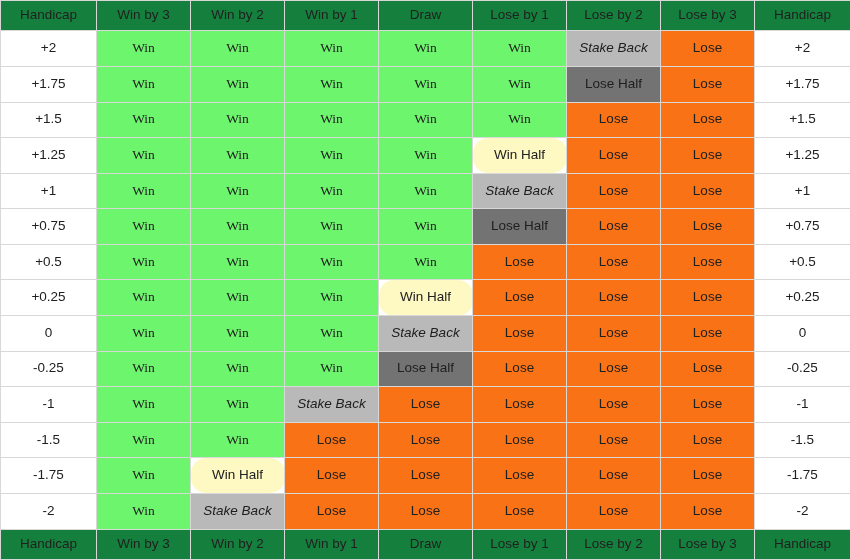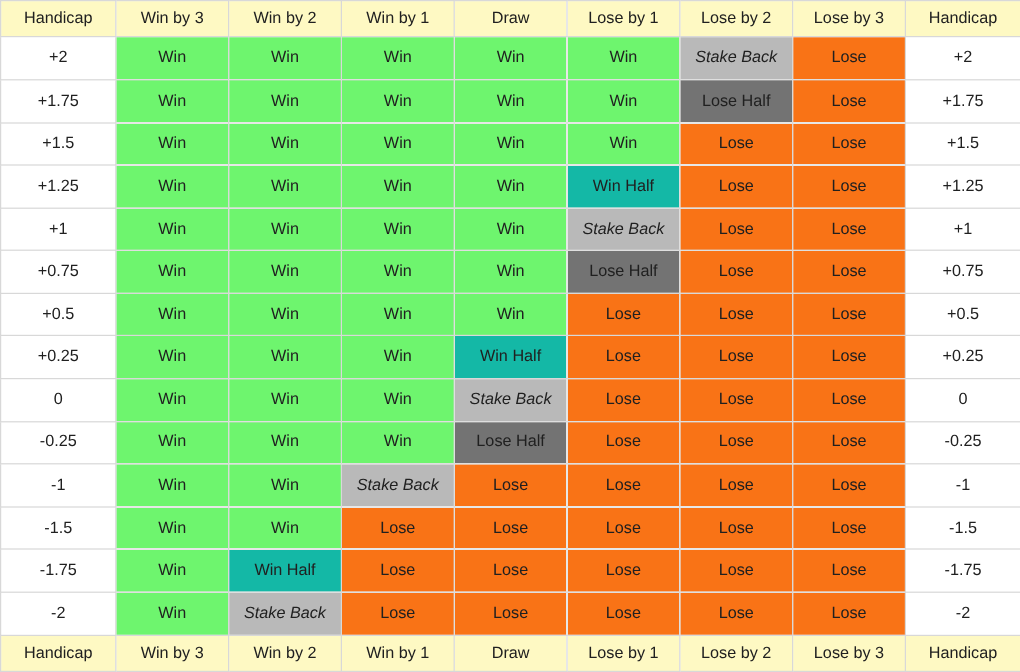--- a/index.html
+++ b/index.html
@@ -31,31 +31,31 @@
     font-size: 13.5px;
     font-weight: normal;
     color: #202020;
     line-height: 1.1;
     height: 29.4px;
     white-space: nowrap;
     overflow: hidden;
   }
   #handicap-table thead th,
   #handicap-table tfoot th {
-    background: #fef9c3;
+    background: #15803d;
     color: #202020;
     font-weight: normal;
   }
   #handicap-table tbody td.hcp {
     background: #ffffff;
     color: #202020;
   }
   
-  .o-win        { background: #6ef56e; color: #1c1c1c; }
-  .o-win-half   { background: #14b8a6; color: #1c1c1c; }
+  .o-win        { background: #6ef56e; color: #1c1c1c; font-family: Liberation Serif, serif; }
+  .o-win-half   { background: #fef9c3; color: #1c1c1c; border-radius: 15px; }
   .o-stake-back { background: #b9b9b9; color: #1c1c1c; font-style: italic; }
   .o-lose-half  { background: #737373; color: #1c1c1c; }
   .o-lose       { background: #f97316; color: #1c1c1c; }
   
   #handicap-table tr > *:first-child { border-left: 1px solid #d8d8d8; }
   #handicap-table tr > *:last-child  { border-right: 1px solid #d8d8d8; }
 </style>
 </head>
 <body>
 

